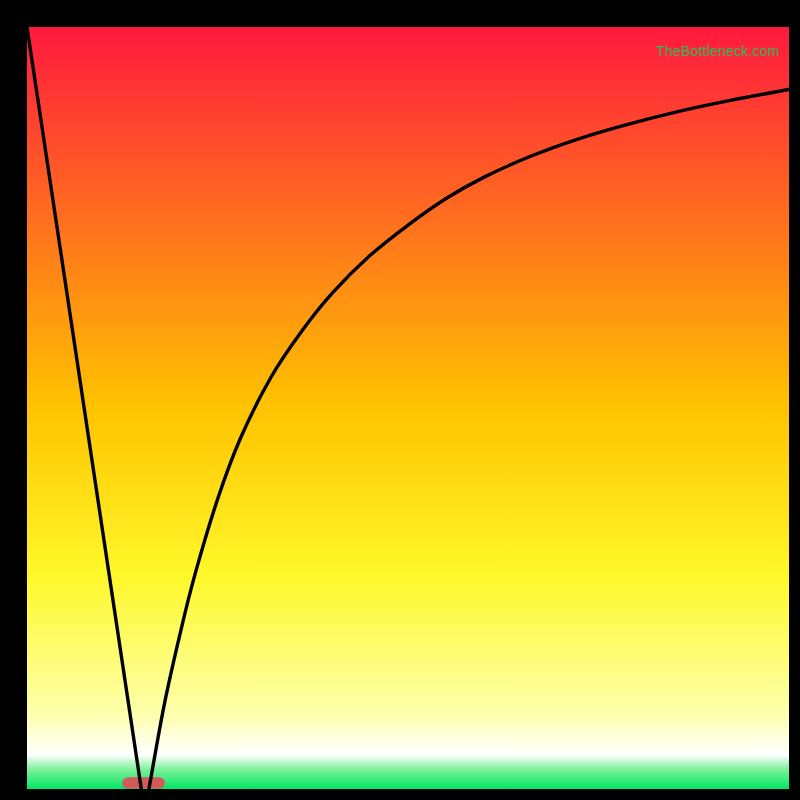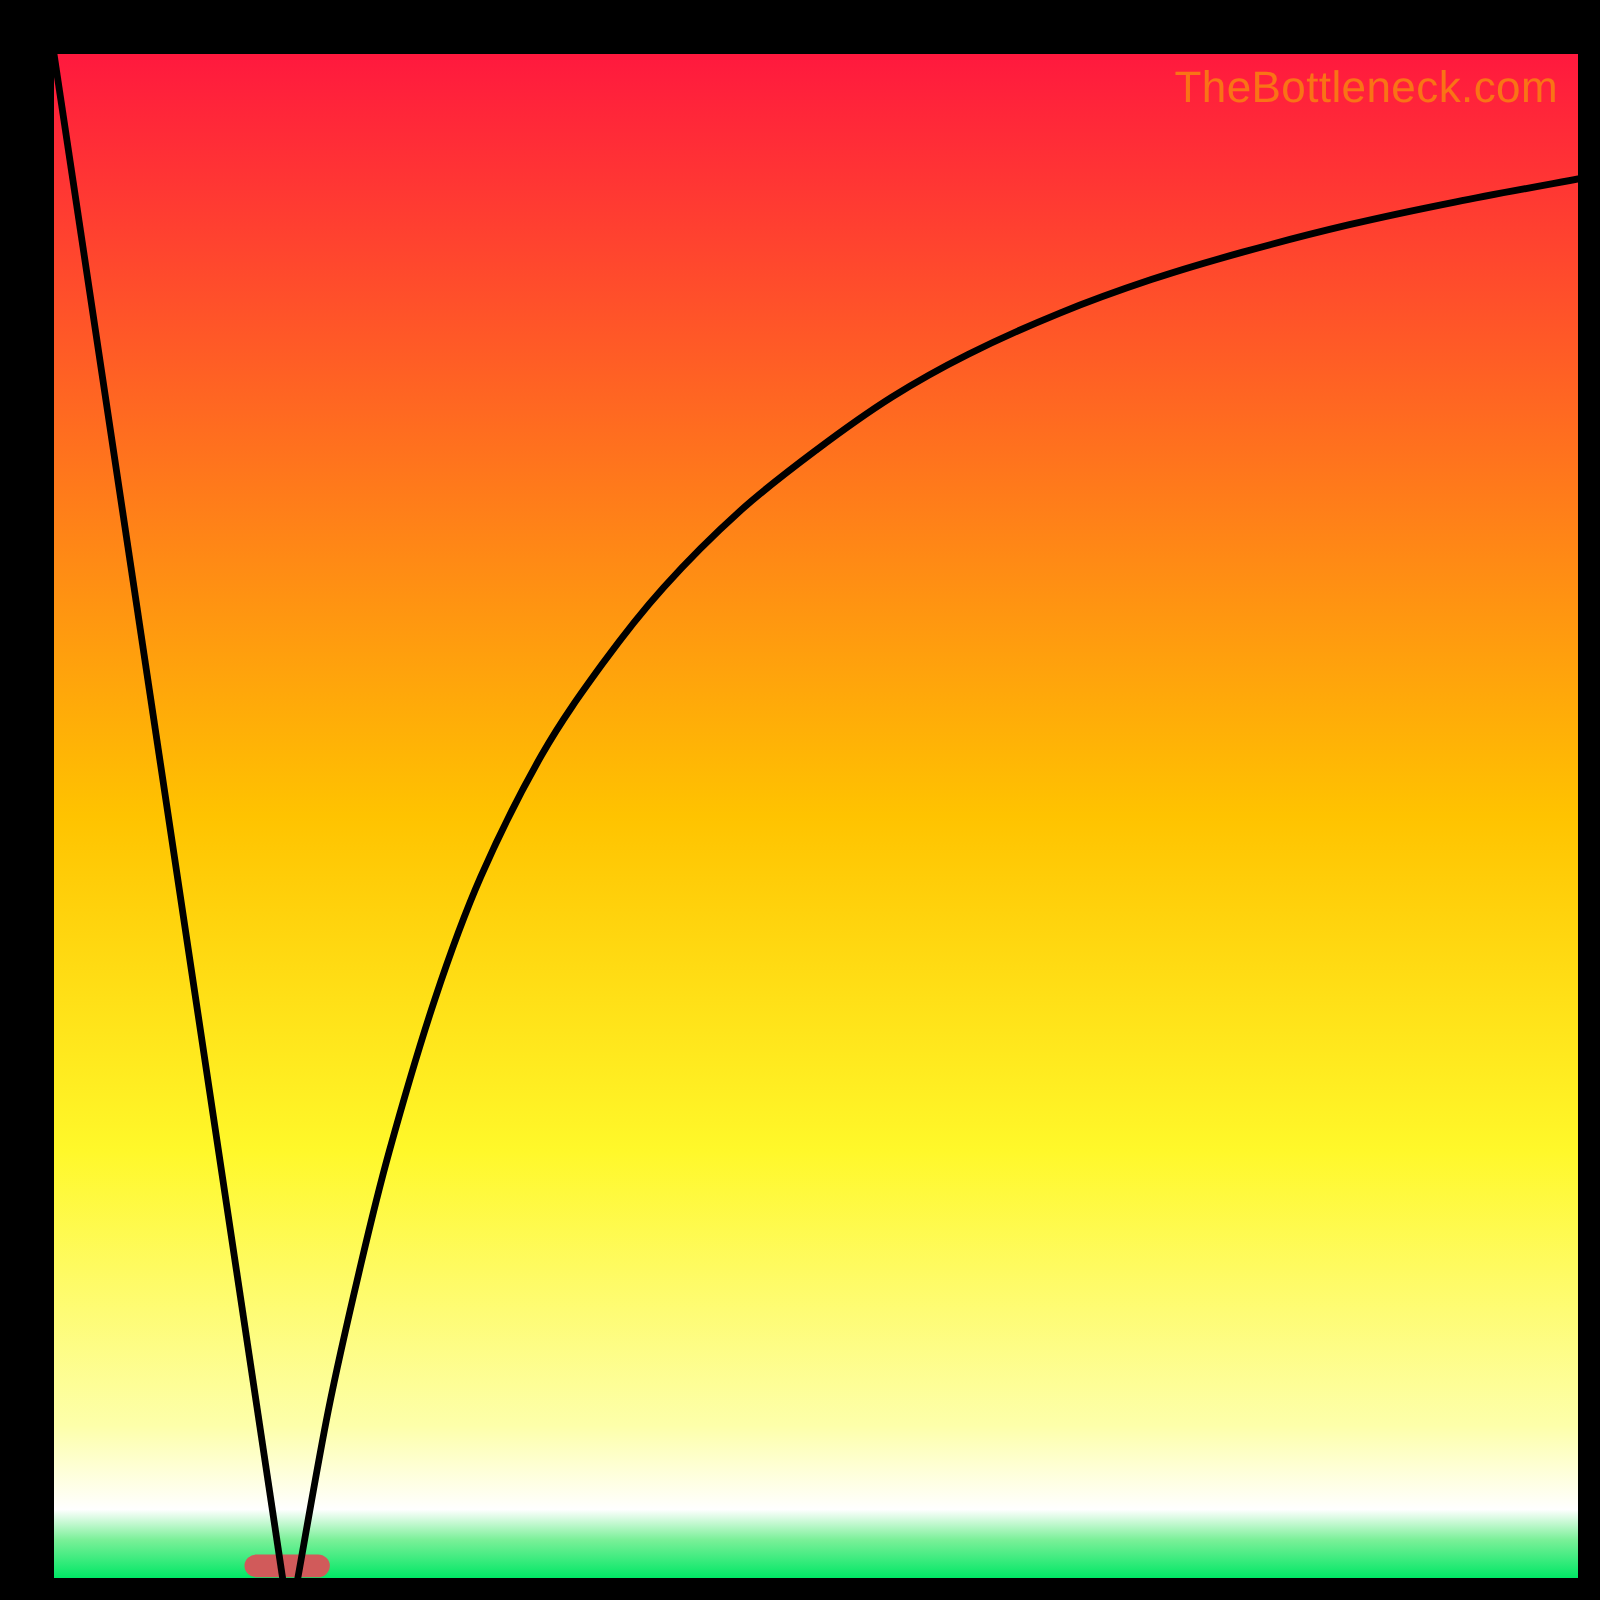--- a/index.html
+++ b/index.html
@@ -20,24 +20,24 @@
   .plot {
     position: absolute;
     left: 27px;
     top: 27px;
     width: 762px;
     height: 762px;
     overflow: hidden;
   }
   .watermark {
     position: absolute;
-    top: 4px;
+    top: 16px;
     right: 10px;
-    color: #f97316;
-    font-size: 22px;
+    color: #22c55e;
+    font-size: 14px;
     font-weight: 500;
     letter-spacing: 0.2px;
     user-select: none;
   }
   svg { display: block; }
 </style>
 </head>
 <body>
 
 <div class="frame">

